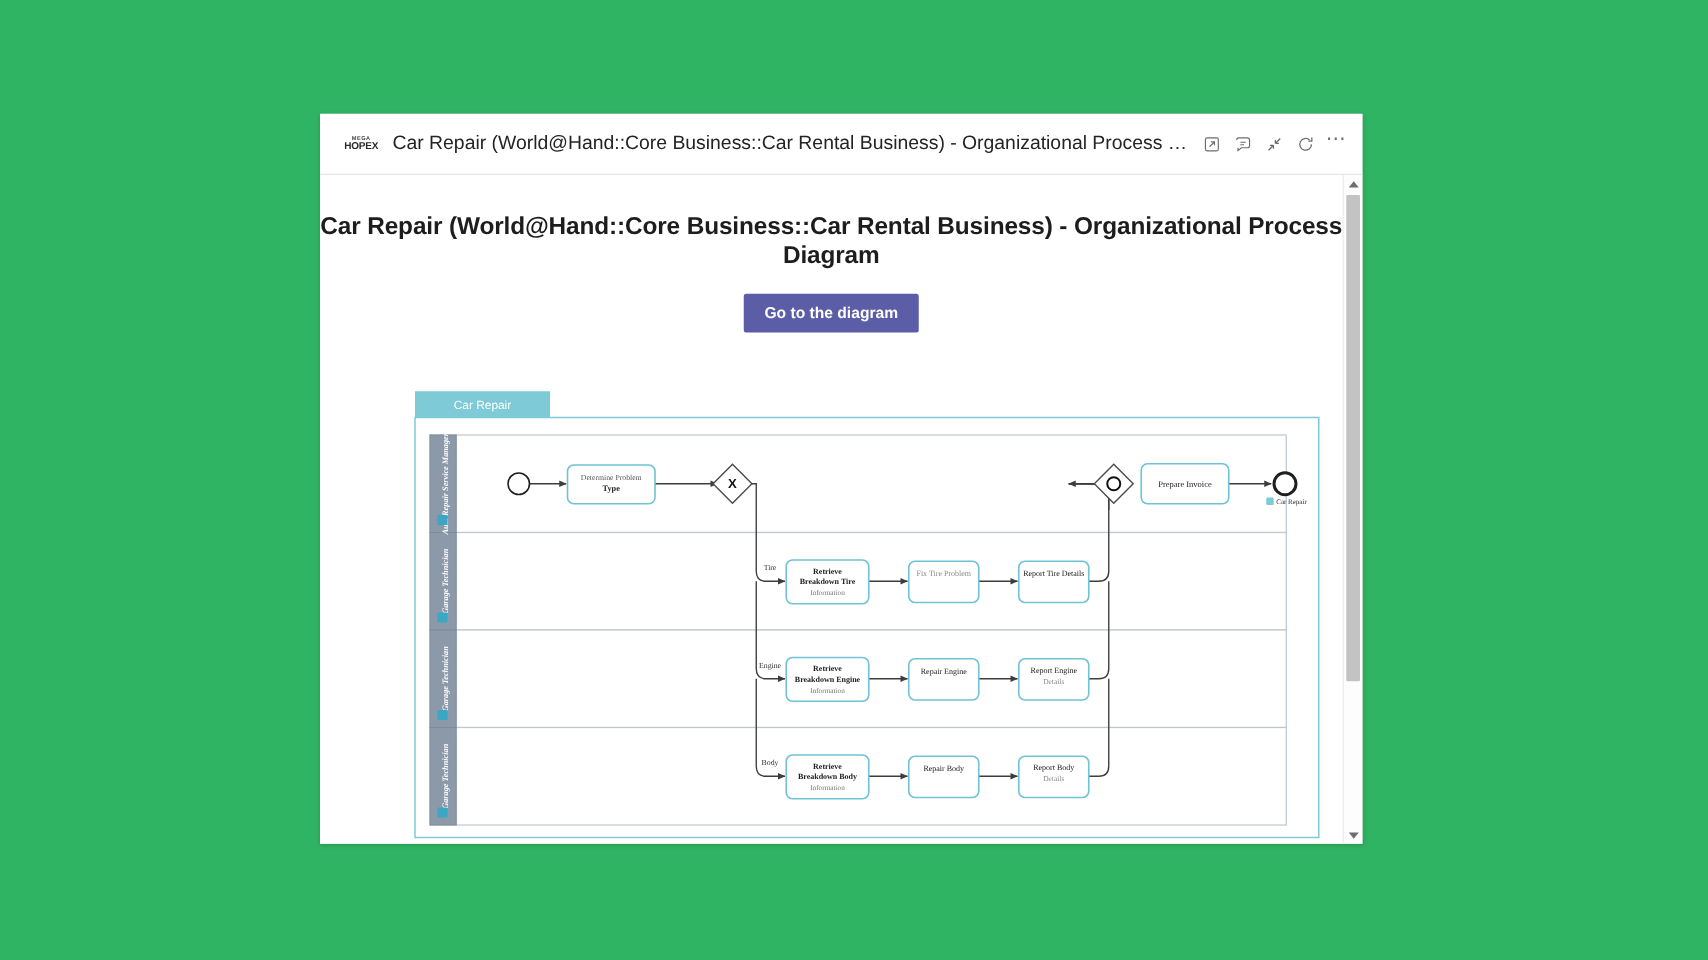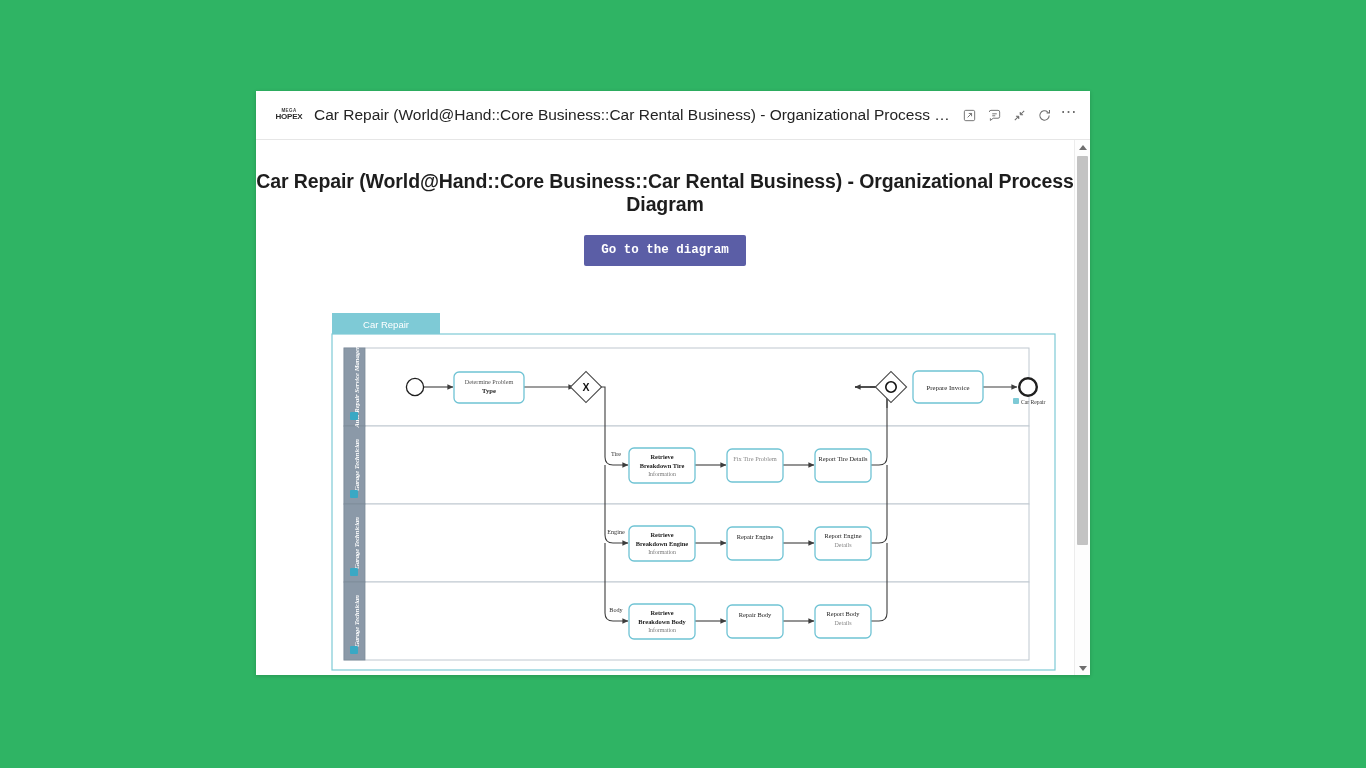--- a/index.html
+++ b/index.html
@@ -125,21 +125,21 @@
   .cta-button {
     display: inline-block;
     background: #5b5ea6;
     color: #ffffff;
     font-size: 12.5px;
     font-weight: bold;
     padding: 8px 17px 9px 17px;
     border: none;
     border-radius: 2px;
     cursor: pointer;
-    font-family: Liberation Mono, monospace;
+    font-family: Liberation Sans, sans-serif;
   }
 
   
   .vscroll {
     position: relative;
     width: 15px;
     flex: 0 0 15px;
     background: #fdfdfd;
     border-left: 1px solid #ececec;
   }

